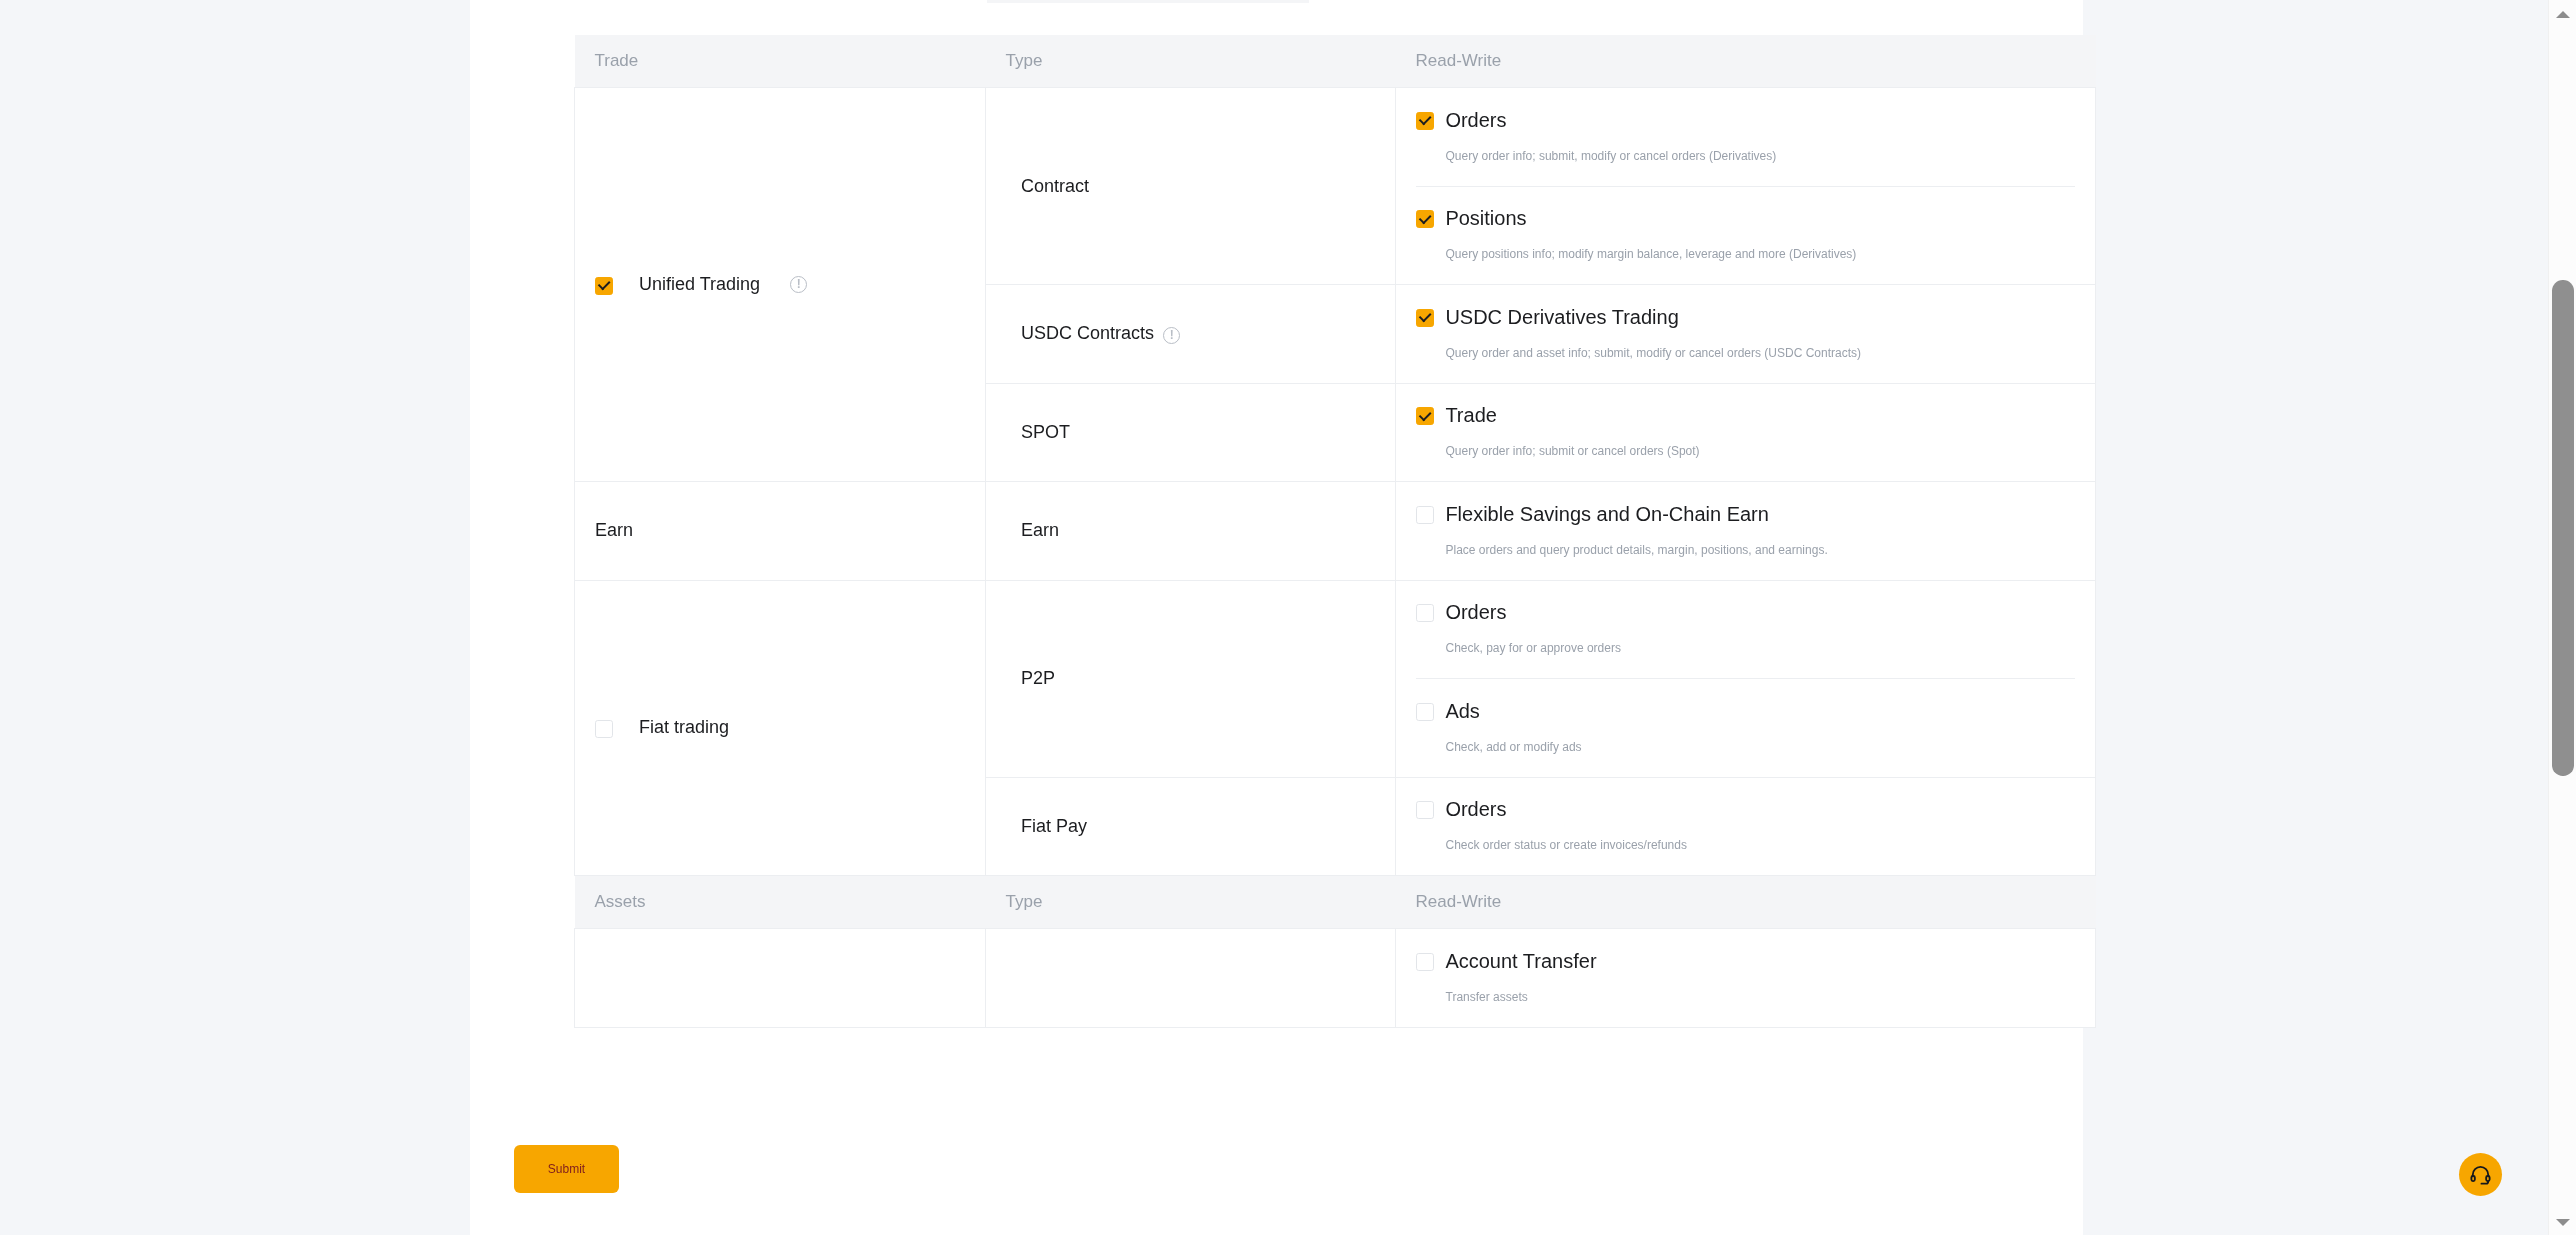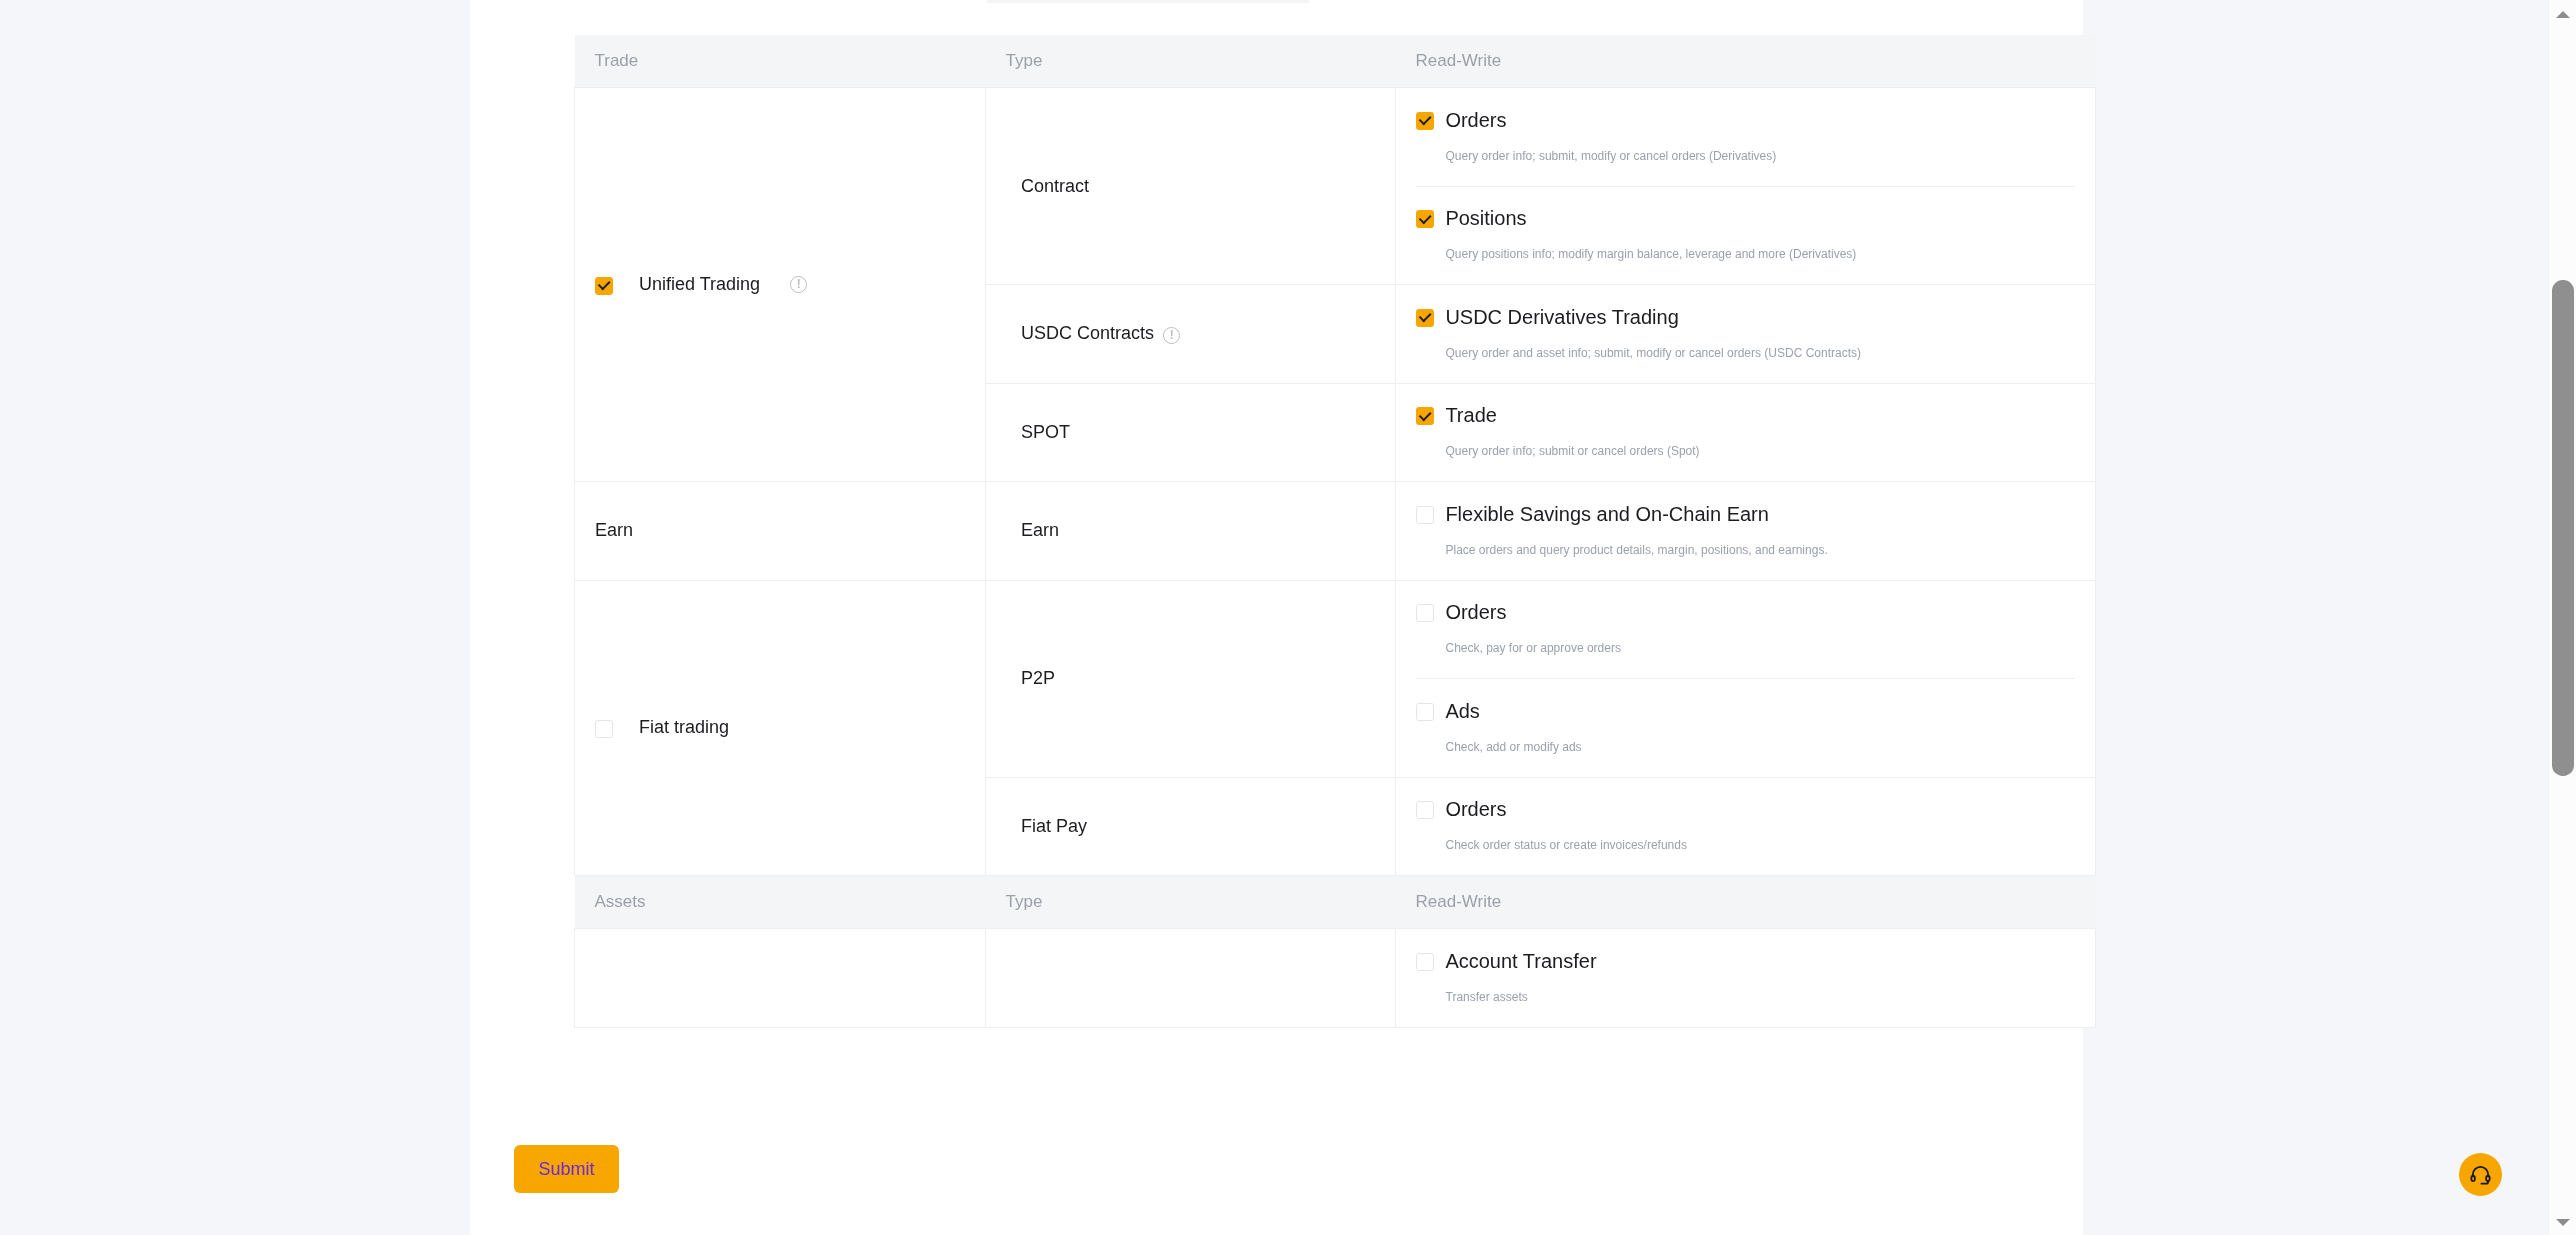--- a/index.html
+++ b/index.html
@@ -180,22 +180,22 @@
   }
 
   
   #submit-btn {
     position: absolute;
     left: 514px;
     top: 1145px;
     width: 105px;
     height: 48px;
     background: #f7a600;
-    color: #6d28d9;
-    font-size: 18px;
+    color: #7f1d1d;
+    font-size: 12px;
     font-family: "Liberation Sans", sans-serif;
     border: none;
     border-radius: 6px;
     cursor: pointer;
   }
 
   
   #support-bubble {
     position: absolute;
     left: 2459px;

